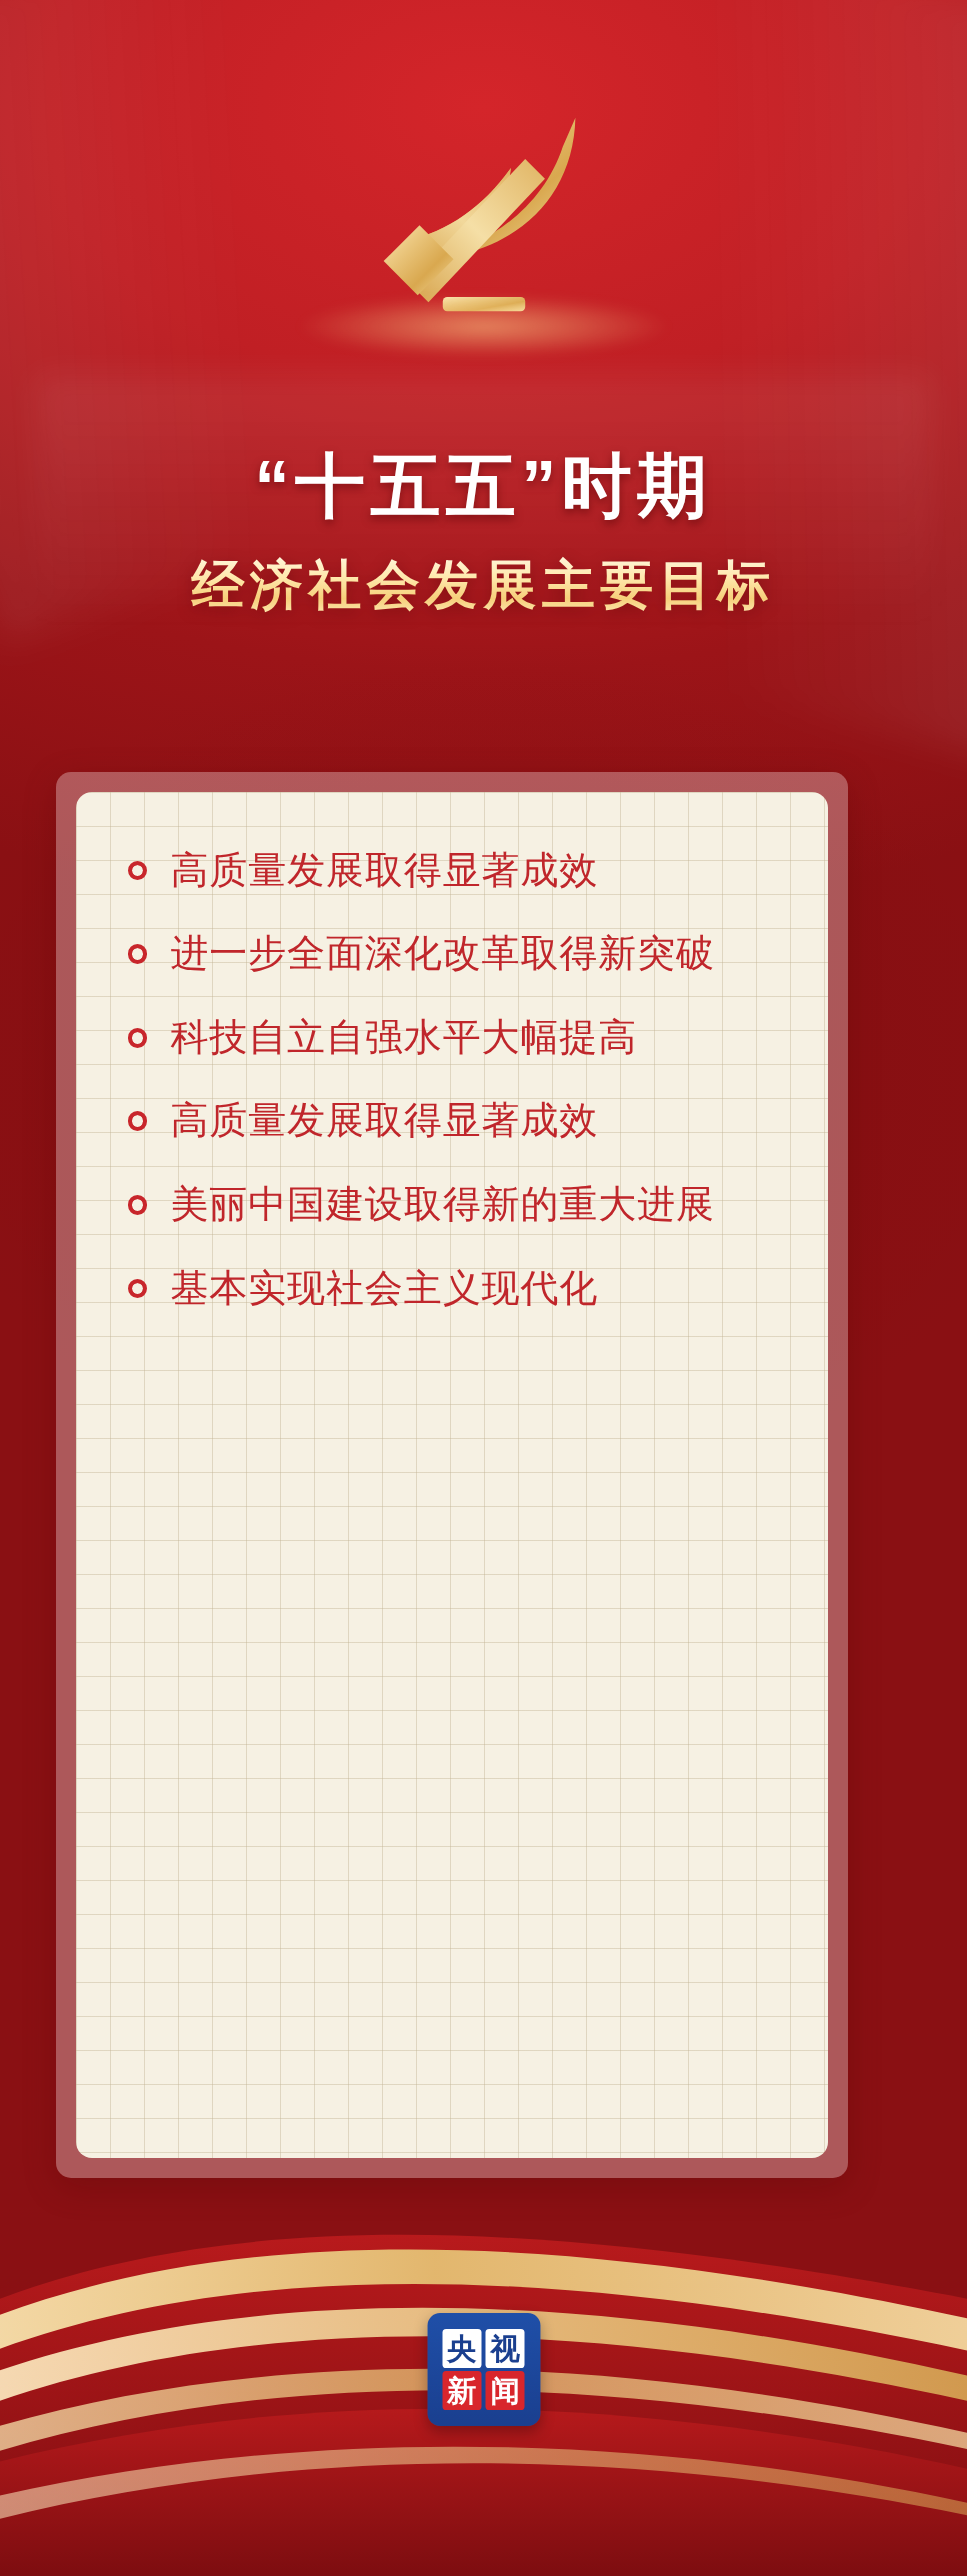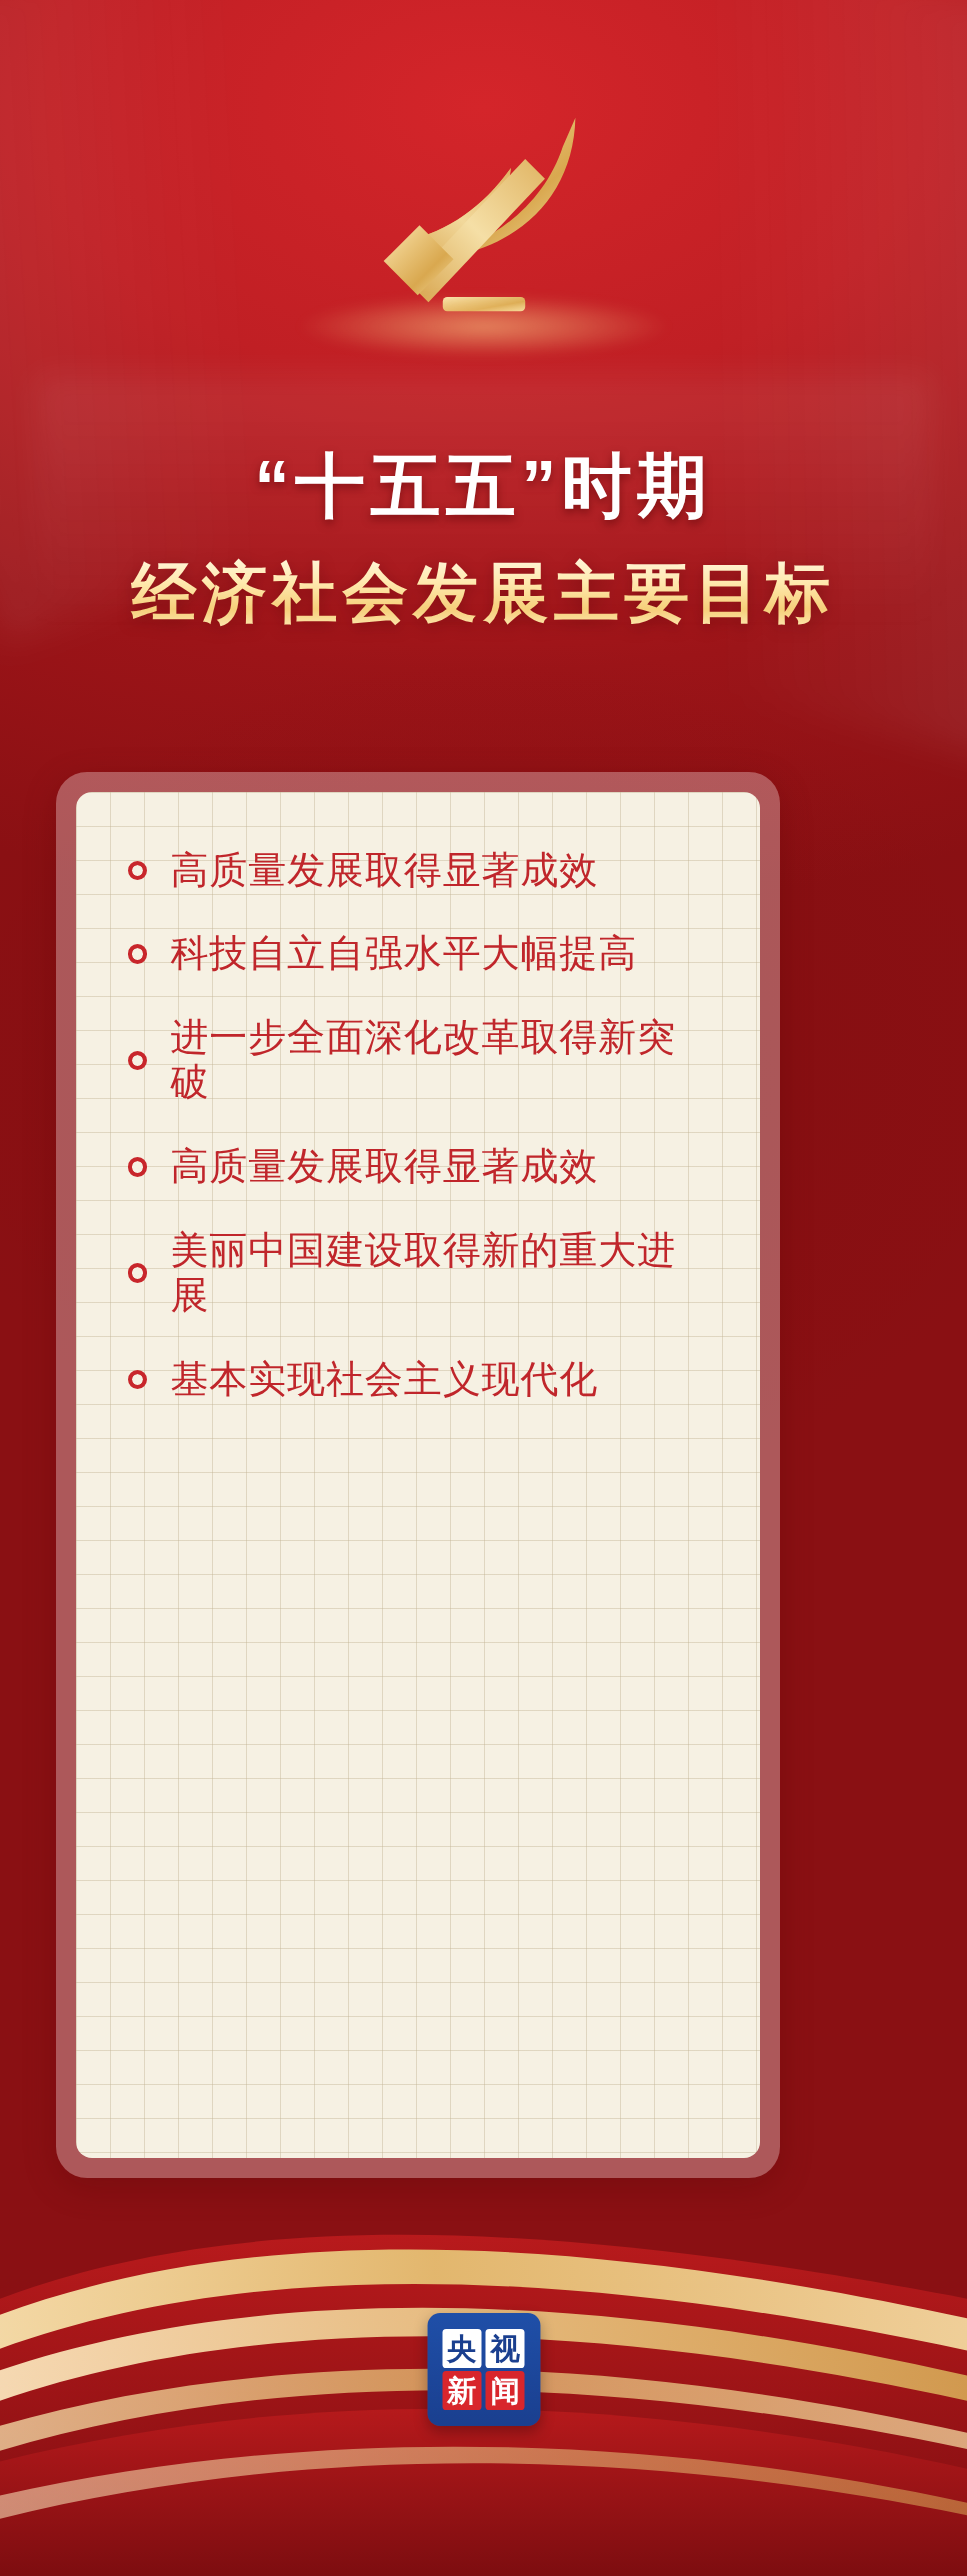--- a/index.html
+++ b/index.html
@@ -69,40 +69,40 @@
   }
   .title-line {
     font-weight: 700;
     letter-spacing: 5.4px;
     line-height: 1.28;
     color: #ffffff;
     text-shadow: 0 3.6px 9px rgba(90,5,8,0.55);
   }
   .title-line.l1 { font-size: 70px; }
   .title-line.l2 {
-    font-size: 65px;
+    font-size: 53px;
     margin-top: 19.7px;
     background: linear-gradient(180deg, #fff8e6 0%, #ffe9ae 38%, #f6cf7a 70%, #ffeec0 100%);
     -webkit-background-clip: text;
     background-clip: text;
     color: transparent;
     -webkit-text-fill-color: transparent;
     text-shadow: none;
     filter: drop-shadow(0 4.5px 7.2px rgba(90,5,8,0.45));
     text-align: center;
   }
 
   
   .card-outer {
     position: absolute;
     top: 772px;
     left: 56px;
-    width: 724px;
+    width: 792px;
     height: 1406px;
-    border-radius: 31px;
+    border-radius: 15px;
     background: rgba(255,255,255,0.30);
     box-shadow: 0 9px 32px rgba(90,5,8,0.30);
     box-sizing: border-box;
     padding: 19.7px;
   }
   .card {
     position: relative;
     width: 100%;
     height: 100%;
     border-radius: 16px;
@@ -250,25 +250,25 @@
   <div class="card-outer">
     <div class="card">
 
       <ul class="goals">
         <li>
           <span class="bullet"></span>
           <span class="goal-text">高质量发展取得显著成效</span>
         </li>
         <li>
           <span class="bullet"></span>
+          <span class="goal-text">进一步全面深化改革取得新突破</span>
+        </li>
+        <li>
+          <span class="bullet"></span>
           <span class="goal-text">科技自立自强水平大幅提高</span>
-        </li>
-        <li>
-          <span class="bullet"></span>
-          <span class="goal-text">进一步全面深化改革取得新突破</span>
         </li>
         <li>
           <span class="bullet"></span>
           <span class="goal-text">高质量发展取得显著成效</span>
         </li>
         <li>
           <span class="bullet"></span>
           <span class="goal-text">美丽中国建设取得新的重大进展</span>
         </li>
         <li>

